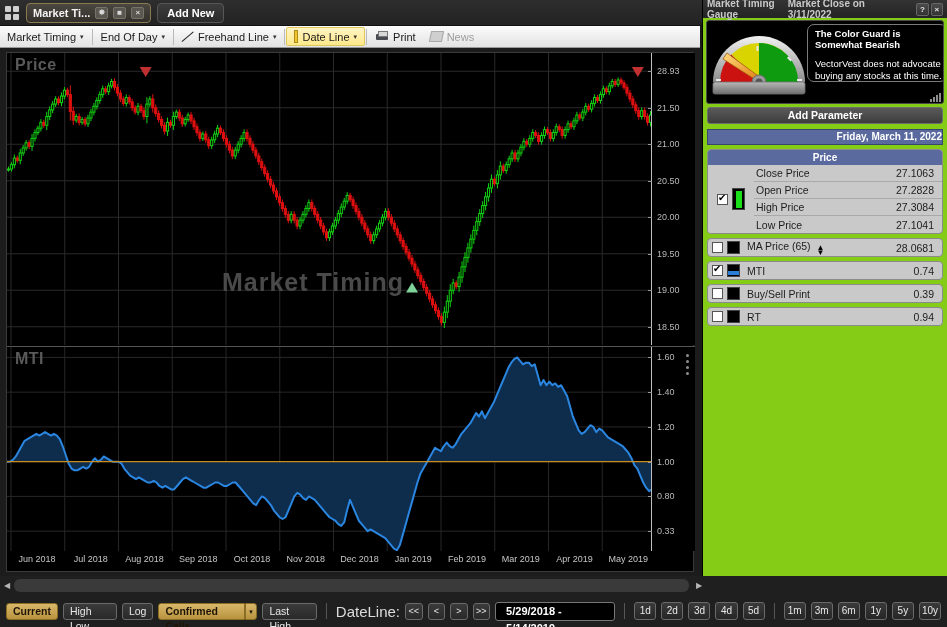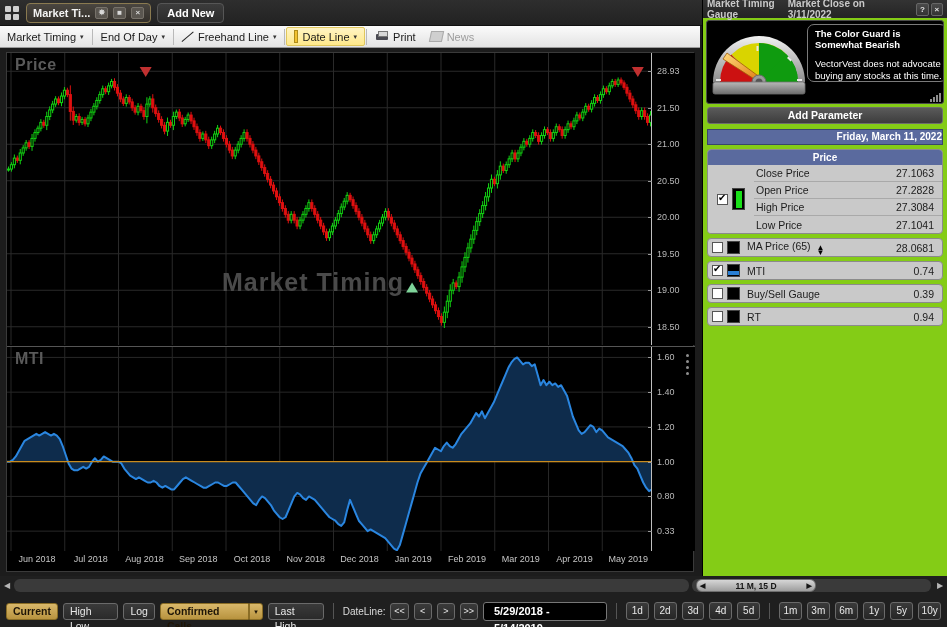--- a/index.html
+++ b/index.html
@@ -141,21 +141,21 @@
            color:#151515; font-size:8.5px; font-weight:bold; }
   .thumb .ar { font-size:7px; }
 
   .bottombar { position:absolute; left:0; top:595px; width:947px; height:32px;
                background:#1f1f1f; display:flex; align-items:center; padding:0 6px; gap:5px; }
   .bb { height:17px; padding:0 6px; border-radius:3px; font-size:10.5px; line-height:15px;
         border:1px solid #6a6a6a; background:linear-gradient(#3a3a3a,#2a2a2a); color:#e8e8e8; }
   .bb.gold { background:linear-gradient(#d9b86a,#b8933f); border-color:#8a6d25; color:#1e1507;
              font-weight:bold; }
   .bbsep { width:1px; height:16px; background:#555; margin:0 4px; }
-  .dlabel { font-size:10px; color:#dcdcdc; }
+  .dlabel { font-size:15px; color:#dcdcdc; }
   .nav { width:19px; height:17px; border-radius:3px; border:1px solid #6a6a6a;
          background:linear-gradient(#3a3a3a,#2a2a2a); color:#e8e8e8; font-size:9px;
          text-align:center; line-height:15px; }
   .daterange { margin-left:auto; height:19px; padding:0 10px; background:#000;
                border:1px solid #777; border-radius:3px; color:#fff; font-size:11px;
                font-weight:bold; line-height:17px; }
   .period { width:24px; height:18px; border-radius:3px; border:1px solid #6a6a6a;
             background:linear-gradient(#3a3a3a,#262626); color:#e8e8e8; font-size:10px;
             text-align:center; line-height:16px; }
   .dropcaret { width:14px; height:17px; border:1px solid #8a6d25; border-radius:0 3px 3px 0;
@@ -860,42 +860,35 @@
     <div class="single">
       <span class="chk on"></span>
       <span class="swatch sq mti"></span>
       <span class="nm">MTI</span>
       <span>0.74</span>
     </div>
 
     <div class="single">
       <span class="chk"></span>
       <span class="swatch sq"></span>
-      <span class="nm">Buy/Sell Gauge</span>
+      <span class="nm">Buy/Sell Print</span>
       <span>0.39</span>
     </div>
 
     <div class="single">
       <span class="chk"></span>
       <span class="swatch sq"></span>
       <span class="nm">RT</span>
       <span>0.94</span>
     </div>
   </div>
 
   <div class="hscroll">
     <div class="arrowL">◀</div>
     <div class="trackL"></div>
-    <div class="trackR">
-      <div class="thumb">
-        <span class="ar">◀</span>
-        <span>11 M, 15 D</span>
-        <span class="ar">▶</span>
-      </div>
-    </div>
     <div class="arrowR">▶</div>
   </div>
 
   <div class="bottombar">
     <div class="bb gold">Current</div>
     <div class="bb">High Low</div>
     <div class="bb">Log</div>
     <div style="display:flex">
       <div class="bb gold" style="border-radius:3px 0 0 3px">Confirmed Calls</div>
       <div class="dropcaret">▾</div>

